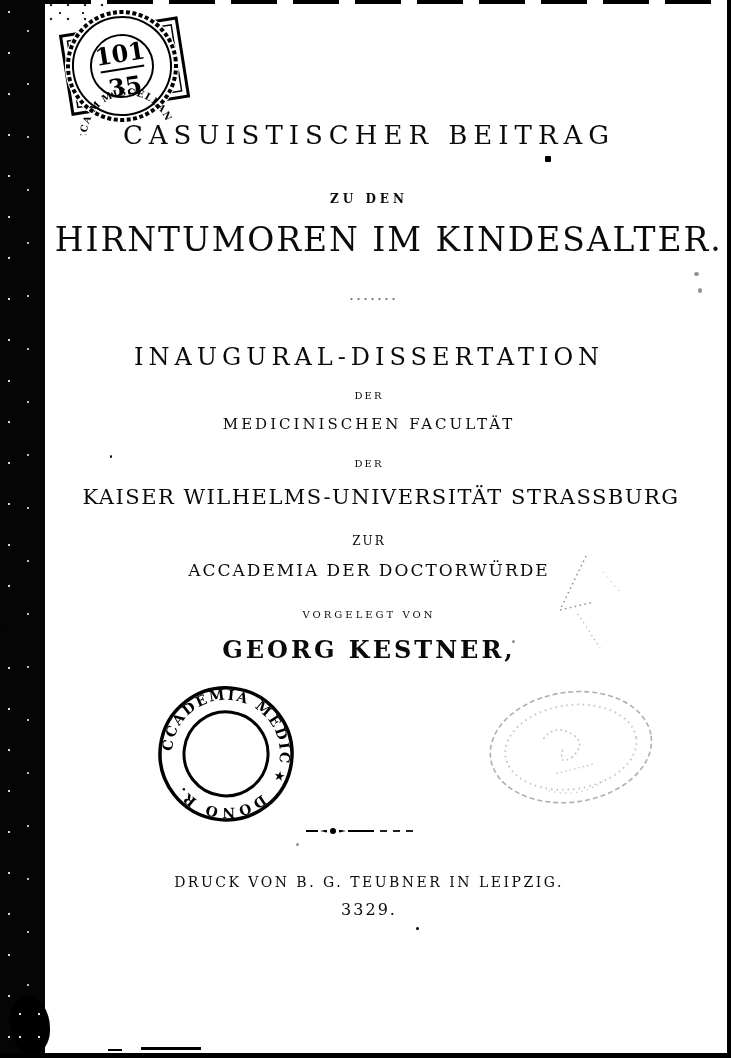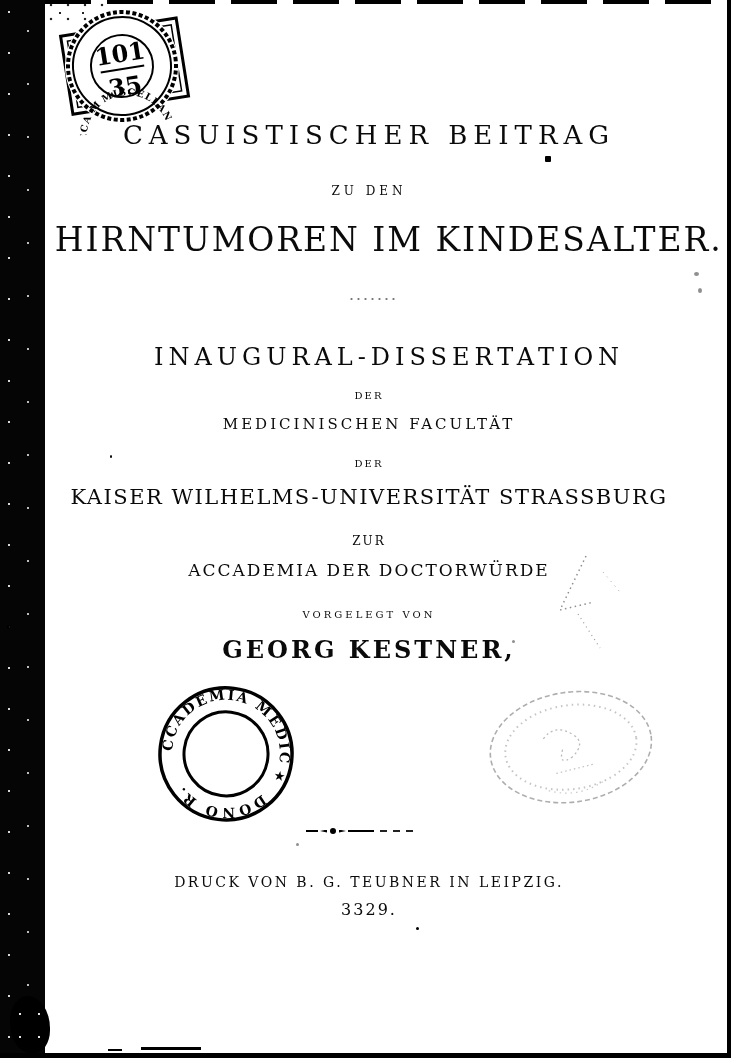--- a/index.html
+++ b/index.html
@@ -37,27 +37,27 @@
     background-image:radial-gradient(circle 1.3px at 10px 18px,#e6e6e6 0 1.3px,transparent 1.5px),
       radial-gradient(circle 1px at 22px 34px,#cfcfcf 0 1px,transparent 1.2px);
     background-size:19px 23px,15px 17px;
   }
   .bottom-dash{position:absolute; left:141px; top:1047px; width:60px; height:3px; background:#000;}
   .bottom-dash2{position:absolute; left:108px; top:1049px; width:14px; height:2px; background:#000;}
 
   
   .line{position:absolute; left:45px; width:648px; text-align:center; white-space:nowrap;}
   .t-title      {top:120px; font-size:26px; letter-spacing:6px;}
-  .t-zuden      {top:184px; font-size:12px; letter-spacing:4px;}
+  .t-zuden      {top:192px; font-size:12px; letter-spacing:4px;font-weight:bold;}
   .t-main       {top:219px; font-size:34px; letter-spacing:2px; transform:scaleX(.97);}
-  .t-diss       {top:343px; font-size:24px; letter-spacing:5px;margin-left:20px;}
+  .t-diss       {top:343px; font-size:24px; letter-spacing:5px;}
   .t-der1       {top:390px; font-size:10px; letter-spacing:2px;}
   .t-fac        {top:415px; font-size:15px; letter-spacing:3px;}
   .t-der2       {top:458px; font-size:10px; letter-spacing:2px;}
-  .t-uni        {top:485px; font-size:21px; letter-spacing:1.5px;}
+  .t-uni        {top:485px; font-size:21px; letter-spacing:1.5px;margin-left:12px;}
   .t-zur        {top:534px; font-size:12px; letter-spacing:2px;}
   .t-deg        {top:560px; font-size:17px; letter-spacing:2px;}
   .t-vor        {top:609px; font-size:10px; letter-spacing:3px;}
   .t-author     {top:635px; font-size:24px; font-weight:bold; letter-spacing:3px;}
   .t-authorsub  {top:671px; font-size:9px;  letter-spacing:1.5px;}
   .t-imprint    {top:874px; font-size:14px; letter-spacing:2.5px;}
   .t-year       {top:900px; font-size:16px; letter-spacing:2px;}
 
   
   .mid-dots{position:absolute; left:348px; top:296px; width:48px; height:6px;

